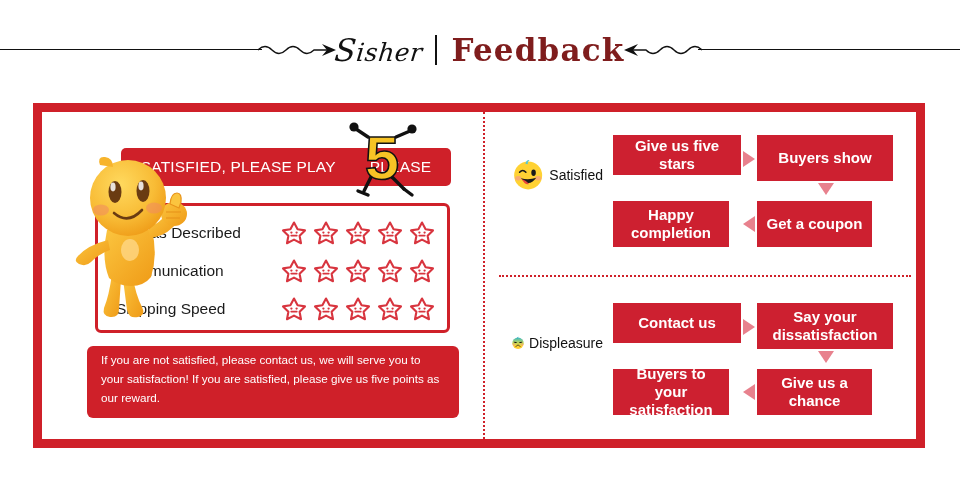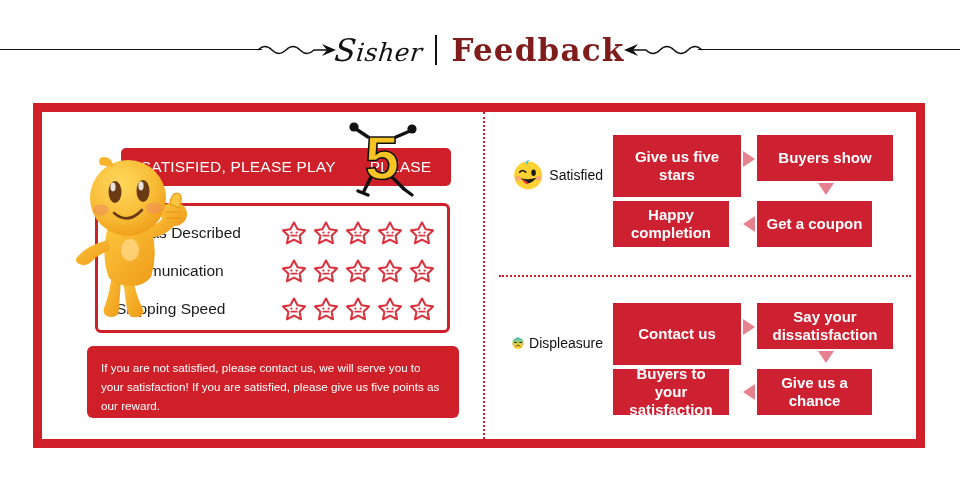--- a/index.html
+++ b/index.html
@@ -66,21 +66,21 @@
   }
   .rrow{display:flex;align-items:center;height:38px;padding-left:18px;}
   .rlabel{
     font-size:15.5px;color:#1a1a1a;width:165px;white-space:nowrap;
   }
   .stars{display:flex;gap:6px;}
 
   .note{
     position:absolute;left:54px;top:243px;width:372px;height:72px;
     background:#cf2029;border-radius:6px;box-sizing:border-box;
-    padding:12px 14px 0 14px;
+    padding:4px 14px 0 14px;
   }
   .note p{
     margin:0;color:#fff;font-size:11.7px;line-height:19px;
   }
 
   
   .mascot{position:absolute;left:33px;top:53px;width:125px;height:170px;}
 
   
   .right-panel{position:absolute;left:493px;top:103px;width:432px;height:345px;}
@@ -97,21 +97,21 @@
     display:flex;align-items:center;gap:4px;
   }
   .face-label{font-size:14px;color:#111;font-weight:400;white-space:nowrap;}
 
   .fbox{
     position:absolute;background:#cd2030;color:#fff;
     display:flex;align-items:center;justify-content:center;text-align:center;
     font-size:15px;font-weight:700;line-height:18px;padding:0 6px;
     box-sizing:border-box;
   }
-  .fbox.b1{left:120px;top:22px;width:128px;height:62px;}
+  .fbox.b1{left:120px;top:22px;width:128px;height:40px;}
   .fbox.b2{left:264px;top:22px;width:136px;height:46px;}
   .fbox.b3{left:264px;top:88px;width:115px;height:46px;}
   .fbox.b4{left:120px;top:88px;width:116px;height:46px;}
 
   .arr{position:absolute;width:0;height:0;}
   .arr.right{
     left:250px;top:38px;
     border-top:8px solid transparent;border-bottom:8px solid transparent;
     border-left:12px solid #e8818d;
   }

